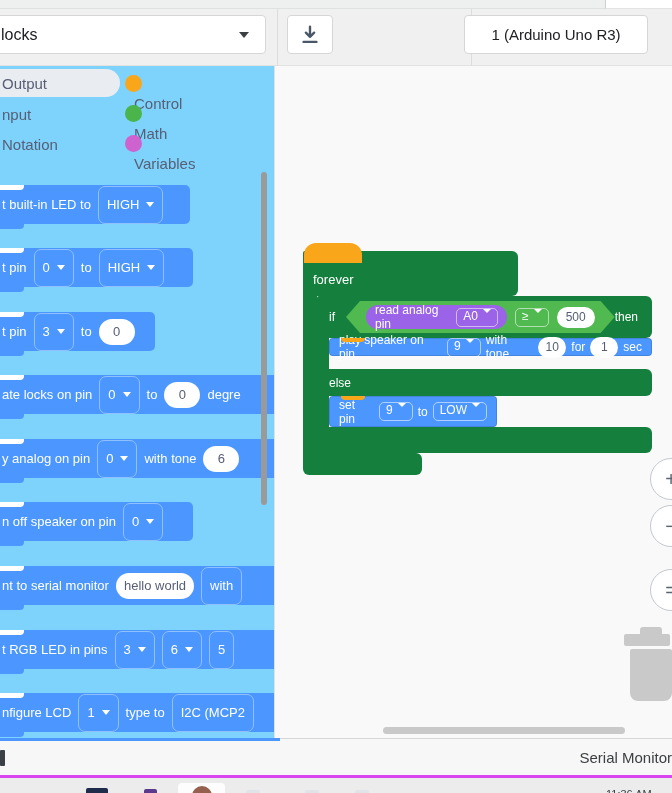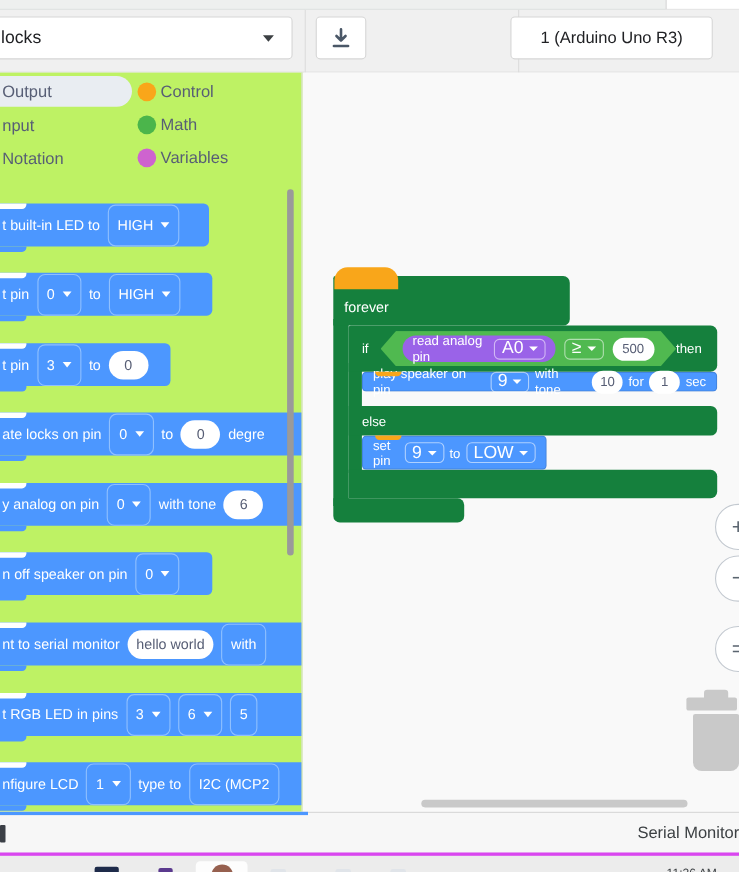--- a/index.html
+++ b/index.html
@@ -13,26 +13,26 @@
   
   header { position:absolute; left:0; top:9px; width:672px; height:57px; background:#f0f0f0; border-bottom:1px solid #e2e2e2; }
   .vdiv { position:absolute; top:0; width:1px; height:57px; background:#dcdcdc; }
   .hdr-btn { position:absolute; top:6px; height:39px; background:#ffffff; border:1px solid #d6d6d6; border-radius:4px; display:flex; align-items:center; font-size:16px; color:#202124; }
   .blocks-dd { left:-20px; width:286px; padding:0 16px 0 20px; justify-content:space-between; cursor:pointer; }
   .caret-dark { width:0; height:0; border-left:5px solid transparent; border-right:5px solid transparent; border-top:6px solid #3c4043; }
   .dl-btn { left:287px; width:46px; justify-content:center; cursor:pointer; }
   .board-dd { left:464px; width:184px; justify-content:center; font-size:15px; cursor:pointer; }
 
   
-  .palette { position:absolute; left:0; top:66px; width:275px; height:672px; background:#bef264; border-right:1px solid #e0e0e0; overflow:hidden;text-decoration:underline; }
+  .palette { position:absolute; left:0; top:66px; width:275px; height:672px; background:#7dd3fc; border-right:1px solid #e0e0e0; overflow:hidden;text-decoration:underline; }
   .legend-pill { position:absolute; left:-20px; top:3px; width:140px; height:28px; background:#e9edf2; border-radius:14px; display:flex; align-items:center; padding-left:22px; cursor:pointer; }
   .legend-label { font-size:15px; color:#575E75; }
   .legend-left { position:absolute; left:2px; cursor:pointer; }
   .legend-dot { position:absolute; left:125px; width:17px; height:17px; border-radius:50%; }
-  .legend-right { position:absolute; left:146px; cursor:pointer; }
+  .legend-right { position:absolute; left:134px; cursor:pointer;margin-top:20px; }
 
   .blk { position:absolute; left:-16px; height:39px; background:#4C97FF; border-radius:5px; display:flex; align-items:center; gap:7px; padding:0 12px 0 18px; color:#fff; font-size:13px; cursor:grab; }
   .blk::before { content:""; position:absolute; top:0; left:12px; width:28px; height:5px; background:#ffffff; border-radius:0 0 4px 4px; }
   .blk::after { content:""; position:absolute; bottom:-5px; left:12px; width:28px; height:5px; background:#4C97FF; border-radius:0 0 4px 4px; }
   .dd { display:inline-flex; align-items:center; justify-content:center; height:38px; border:1px solid #8fc0ff; border-radius:7px; padding:0 8px; white-space:nowrap; cursor:pointer; }
   .dd::after { content:""; width:0; height:0; border-left:4px solid transparent; border-right:4px solid transparent; border-top:5px solid #fff; margin-left:7px; }
   .dd.nocaret::after { display:none; }
   .ov { display:inline-flex; align-items:center; justify-content:center; min-width:36px; height:26px; background:#ffffff; border-radius:13px; color:#575E75; font-size:13px; padding:0 8px; white-space:nowrap; cursor:text; }
   .pal-scrollbar { position:absolute; left:261px; top:106px; width:6px; height:333px; background:#9a9a9a; border-radius:3px; cursor:pointer; }
 
@@ -46,21 +46,21 @@
   .forever-arm { left:303px; top:290px; width:14px; height:170px; }
   .forever-bottom { left:303px; top:453px; width:119px; height:22px; border-radius:0 6px 6px 6px; }
   .if-arm { left:317px; top:330px; width:12px; height:100px; }
   .if-row { left:317px; top:296px; width:335px; height:42px; border-radius:2px 6px 6px 0; display:flex; align-items:center; padding:0 14px 0 12px; color:#fff; font-size:12px; }
   .else-row { left:317px; top:369px; width:335px; height:27px; border-radius:0 6px 6px 0; display:flex; align-items:center; padding-left:12px; color:#fff; font-size:12px; }
   .bot-row { left:317px; top:427px; width:335px; height:26px; border-radius:0 6px 6px 0; }
 
   .hex { display:flex; align-items:center; gap:8px; height:32px; background:#50B950; padding:0 20px; margin-left:11px;
          clip-path:polygon(14px 0, calc(100% - 14px) 0, 100% 50%, calc(100% - 14px) 100%, 14px 100%, 0 50%); }
   .pill { display:flex; align-items:center; gap:6px; height:24px; background:#9A63E8; border-radius:12px; padding:0 9px; color:#fff; font-size:12px; }
-  .dd-sm { display:inline-flex; align-items:center; justify-content:center; height:19px; border:1px solid rgba(255,255,255,.55); border-radius:5px; padding:0 6px; font-size:16px; color:#fff; cursor:pointer; }
+  .dd-sm { display:inline-flex; justify-content:center; height:19px; border:1px solid rgba(255,255,255,.55); border-radius:5px; padding:0 6px; font-size:12px; color:#fff; cursor:pointer; }
   .dd-sm::after { content:""; width:0; height:0; border-left:4px solid transparent; border-right:4px solid transparent; border-top:4px solid #fff; margin-left:5px; }
   .ov-sm { display:inline-flex; align-items:center; justify-content:center; min-width:28px; height:21px; background:#fff; border-radius:11px; color:#575E75; font-size:12px; padding:0 7px; cursor:text; }
   .bblock { position:absolute; background:#4C97FF; border:1px solid rgba(0,0,0,.12); border-radius:4px; display:flex; align-items:center; gap:5px; padding:0 9px; color:#fff; font-size:12px; cursor:grab; }
   .bblock::before { content:""; position:absolute; top:-1px; left:11px; width:24px; height:4px; background:#F9A61A; border-radius:0 0 4px 4px; }
   .play-block { left:329px; top:338px; width:323px; height:18px; }
   .set-block { left:329px; top:396px; width:168px; height:31px; }
 
   
   .zoom-btn { position:absolute; left:650px; width:42px; height:42px; border-radius:50%; background:#fff; border:1px solid #c3c9d0; color:#5b6570; font-size:20px; display:flex; align-items:center; justify-content:center; cursor:pointer; }
   .trash-handle { position:absolute; left:640px; top:627px; width:22px; height:8px; background:#c9c9c9; border-radius:3px 3px 0 0; }

